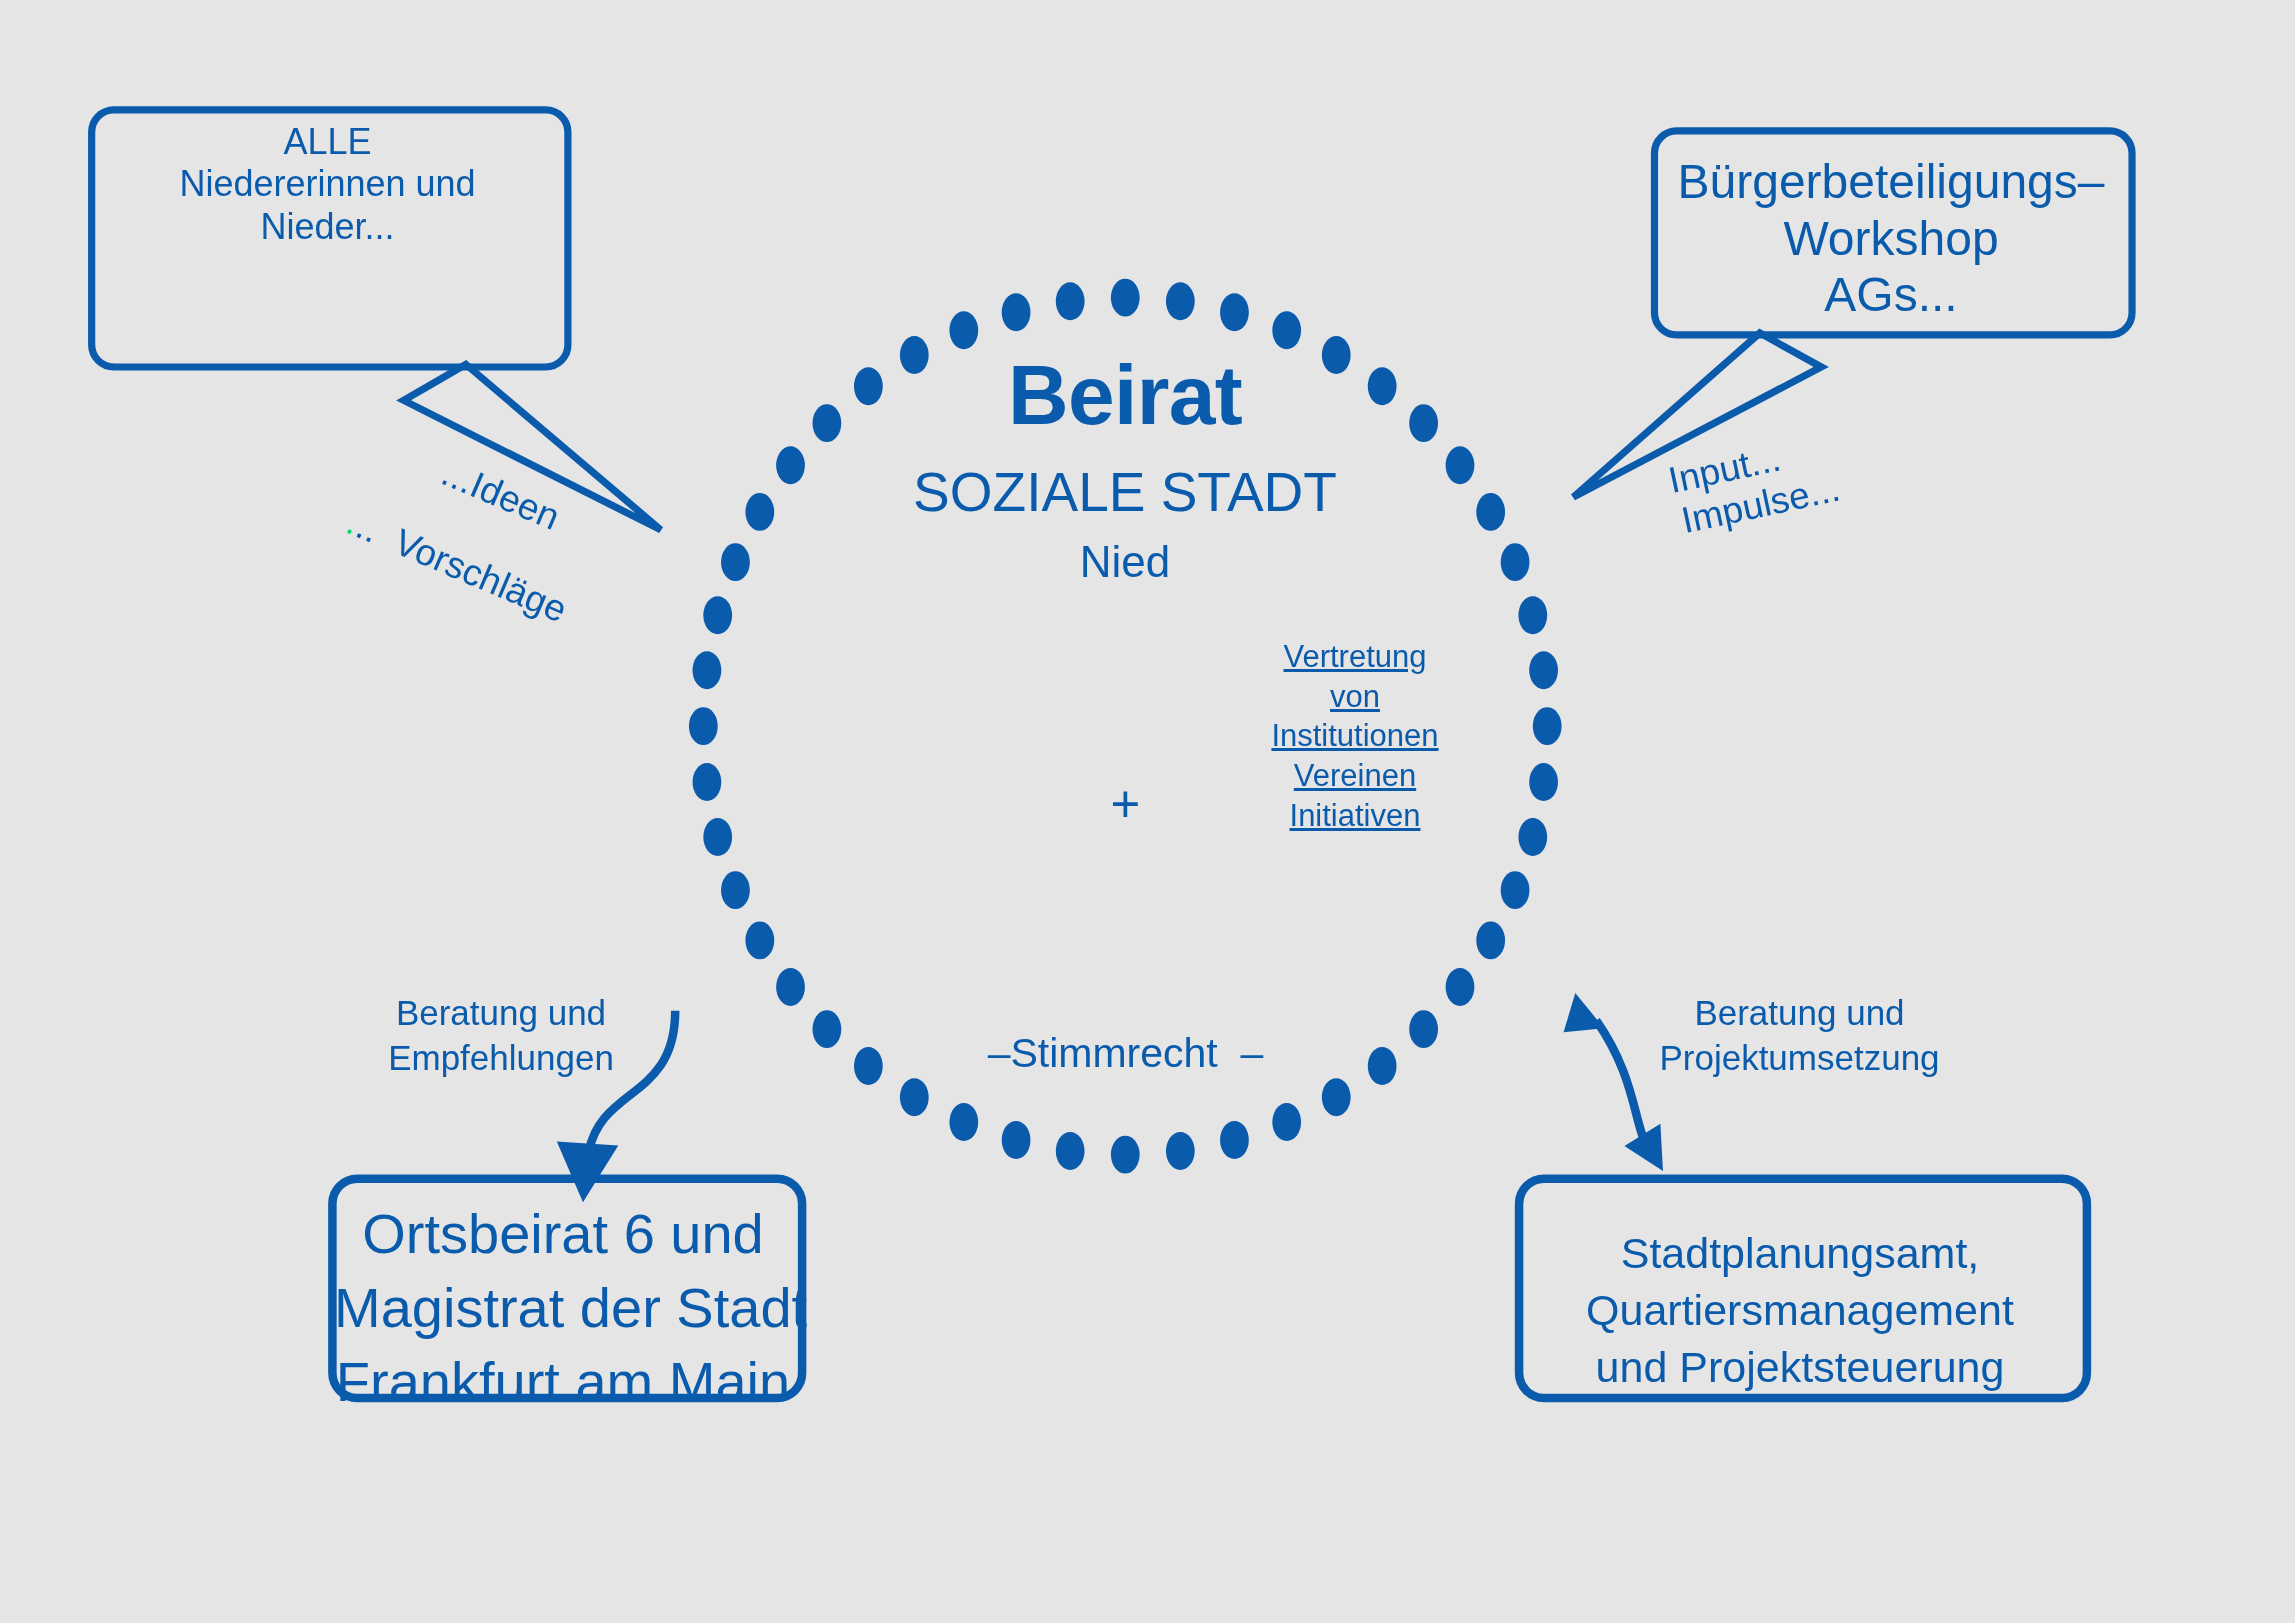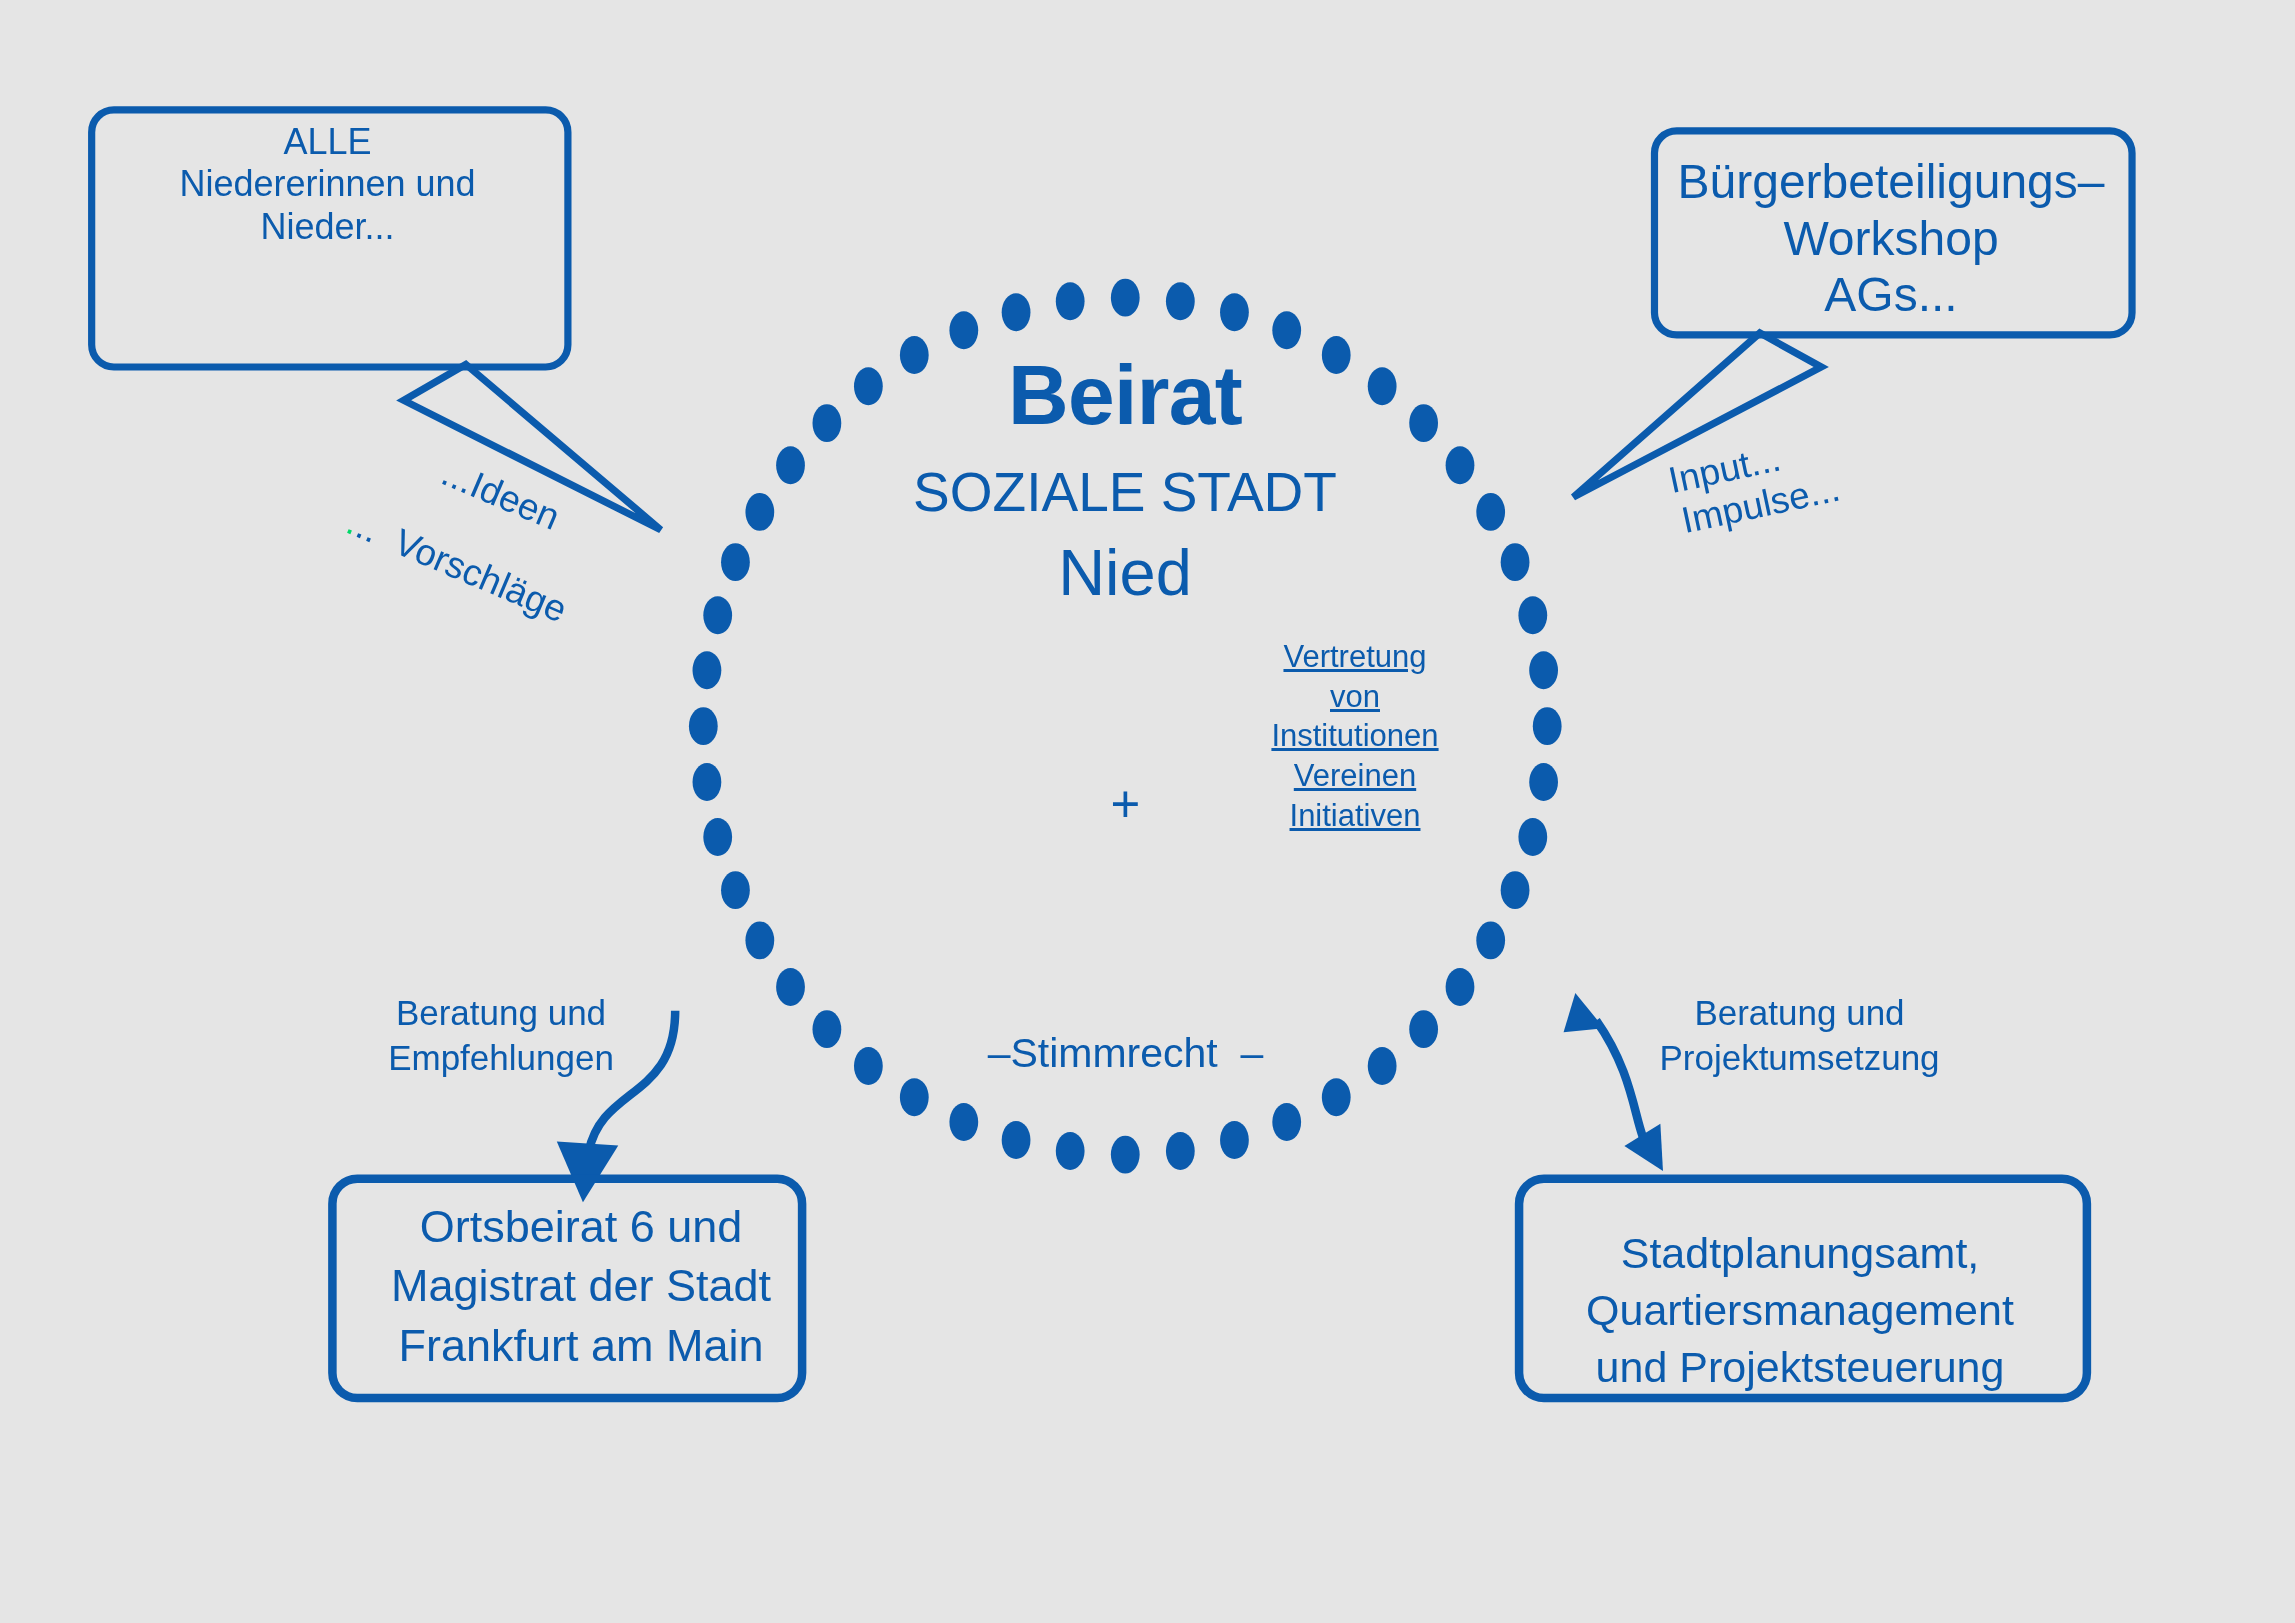--- a/index.html
+++ b/index.html
@@ -56,21 +56,21 @@
   }
   #circle-sub1 {
     left: 798px; top: 465px;
     width: 654px;
     font-size: 55px;
     line-height: 1.0;
   }
   #circle-sub2 {
     left: 798px; top: 540px;
     width: 654px;
-    font-size: 65px;
+    font-size: 44px;
     line-height: 1.0;
   }
 
   #col-left {
     left: 703px; top: 667px;
     width: 406px;
     font-size: 43px;
     line-height: 1.28;
   }
   #plus-sign {
@@ -139,23 +139,23 @@
   #anno-beratung-r {
     left: 1636px; top: 991px;
     width: 327px;
     font-size: 35px;
     line-height: 1.28;
     text-align: center;
   }
 
   
   #box-left-text {
-    left: 352px; top: 1197px;
+    left: 334px; top: 1197px;
     width: 458px;
-    font-size: 45px;
+    font-size: 56px;
     line-height: 1.32;
   }
   #box-right-text {
     left: 1525px; top: 1197px;
     width: 550px;
     font-size: 43px;
     line-height: 1.32;
     margin-top: 28px;
   }
 </style>

